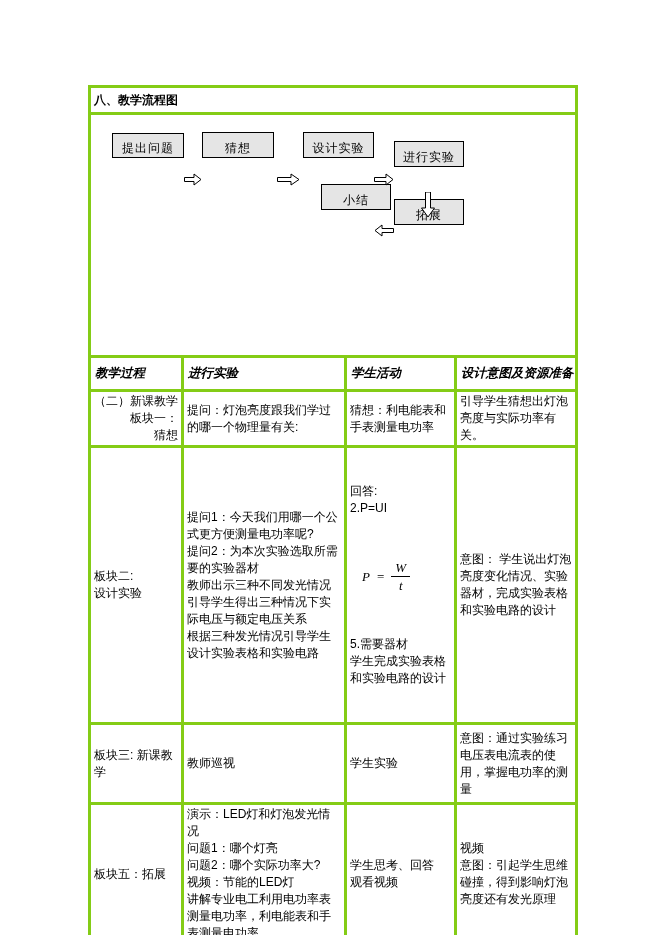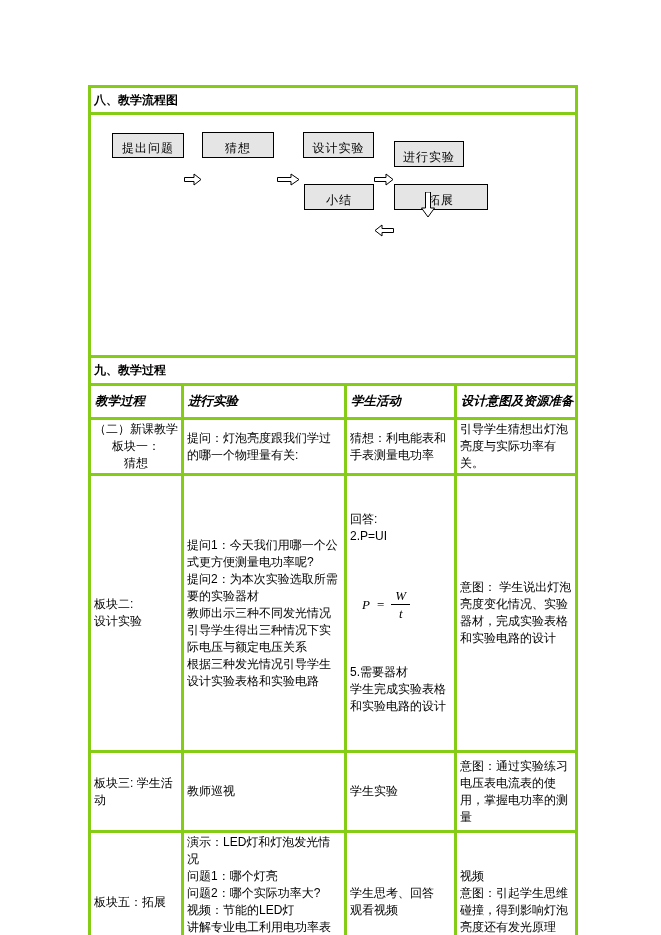--- a/index.html
+++ b/index.html
@@ -33,21 +33,21 @@
     padding: 4px 2px 4px 7px;
     white-space: nowrap; overflow: hidden;
   }
   tr.head td {
     font-weight: bold;
     font-size: 12.5px;
     white-space: nowrap; overflow: hidden;
     padding: 2px 2px 2px 4px;
     font-style: italic;
   }
-  td.center { text-align: center; }
+  td.center { text-align: right; }
 
   
   td.flow-cell { padding: 0; position: relative; height: 106px; }
   .fbox {
     position: absolute;
     border: 1px solid #000;
     background: #e5e5e5;
     display: flex; align-items: flex-end; justify-content: center;
     font-size: 12px;
     letter-spacing: 1px;
@@ -84,22 +84,22 @@
         <tr style="height:27px">
       <td colspan="4" class="sec-title">八、教学流程图</td>
     </tr>
 
     <tr style="height:106px">
       <td colspan="4" class="flow-cell">
         <div class="fbox" style="left:21px; top:18px; width:72px; height:25px;"><span>提出问题</span></div>
         <div class="fbox" style="left:111px; top:17px; width:72px; height:26px;"><span>猜想</span></div>
         <div class="fbox" style="left:212px; top:17px; width:71px; height:26px;"><span>设计实验</span></div>
         <div class="fbox" style="left:303px; top:26px; width:70px; height:26px;"><span>进行实验</span></div>
-        <div class="fbox" style="left:213px; top:69px; width:70px; height:26px;"><span>小结</span></div>
-        <div class="fbox" style="left:303px; top:69px; width:94px; height:26px;"><span>拓展</span></div>
+        <div class="fbox" style="left:230px; top:69px; width:70px; height:26px;"><span>小结</span></div>
+        <div class="fbox" style="left:303px; top:84px; width:70px; height:26px;"><span>拓展</span></div>
 
         <span class="farrow" style="left:93px; top:24px;">
           <svg width="18" height="13" viewBox="0 0 18 13">
                 <polygon points="0.5,4.5 10,4.5 10,1 17,6.5 10,12 10,8.5 0.5,8.5" fill="#fff" stroke="#000" stroke-width="1"></polygon>
               </svg>
         </span>
         <span class="farrow" style="left:186px; top:24px;">
           <svg width="23" height="13" viewBox="0 0 23 13">
                 <polygon points="0.5,4.5 14,4.5 14,1 22,6.5 14,12 14,8.5 0.5,8.5" fill="#fff" stroke="#000" stroke-width="1"></polygon>
               </svg>
@@ -115,23 +115,20 @@
               </svg>
         </span>
         <span class="farrow" style="left:283px; top:75px;">
           <svg width="20" height="13" viewBox="0 0 20 13">
                 <polygon points="19.5,4.5 8,4.5 8,1 1,6.5 8,12 8,8.5 19.5,8.5" fill="#fff" stroke="#000" stroke-width="1"></polygon>
               </svg>
         </span>
       </td>
     </tr>
 
-    <tr style="height:28px">
-      <td colspan="4" class="sec-title">九、教学过程</td>
-    </tr>
 
     <tr class="head" style="height:34px">
       <td>教学过程</td>
       <td>进行实验</td>
       <td>学生活动</td>
       <td>设计意图及资源准备</td>
     </tr>
 
 
     <tr style="height:53px">
@@ -162,21 +159,21 @@
             <span class="den">t</span>
           </span>
         </div>
         <div>5.需要器材
 学生完成实验表格和实验电路的设计</div>
       </td>
       <td>意图： 学生说出灯泡亮度变化情况、实验器材，完成实验表格和实验电路的设计</td>
     </tr>
 
     <tr style="height:80px">
-      <td>板块三: 学生活动</td>
+      <td>板块三: 新课教学</td>
       <td>教师巡视</td>
       <td>学生实验</td>
       <td>意图：通过实验练习电压表电流表的使用，掌握电功率的测量</td>
     </tr>
 
 
     <tr style="height:118px">
       <td>板块五：拓展</td>
       <td>演示：LED灯和灯泡发光情况
 问题1：哪个灯亮

